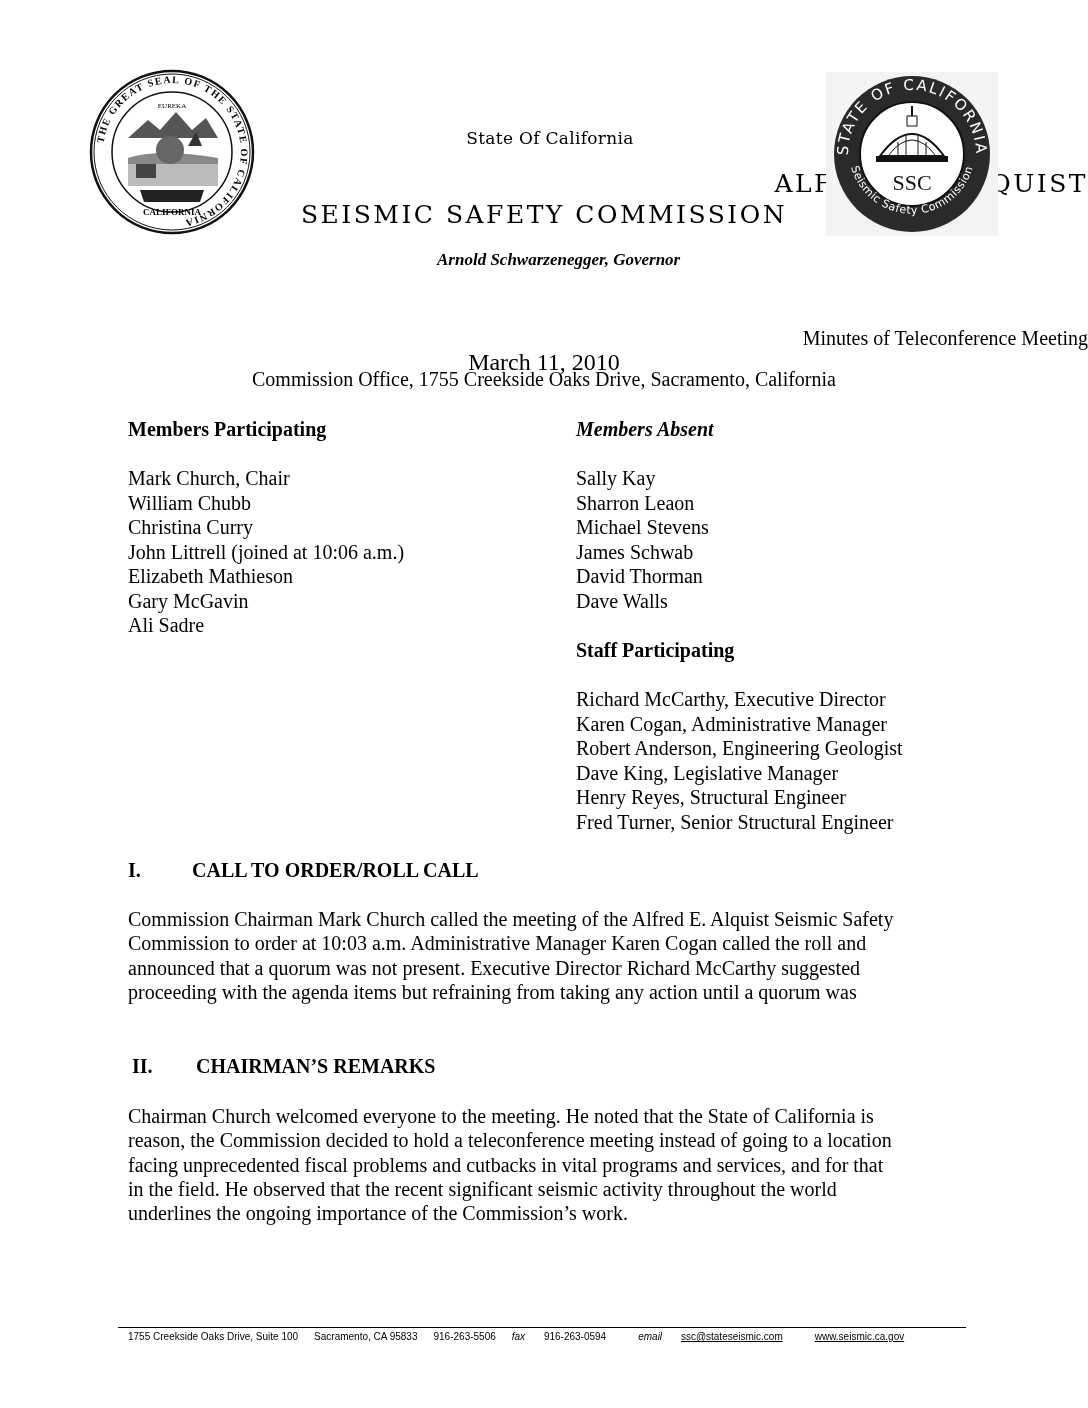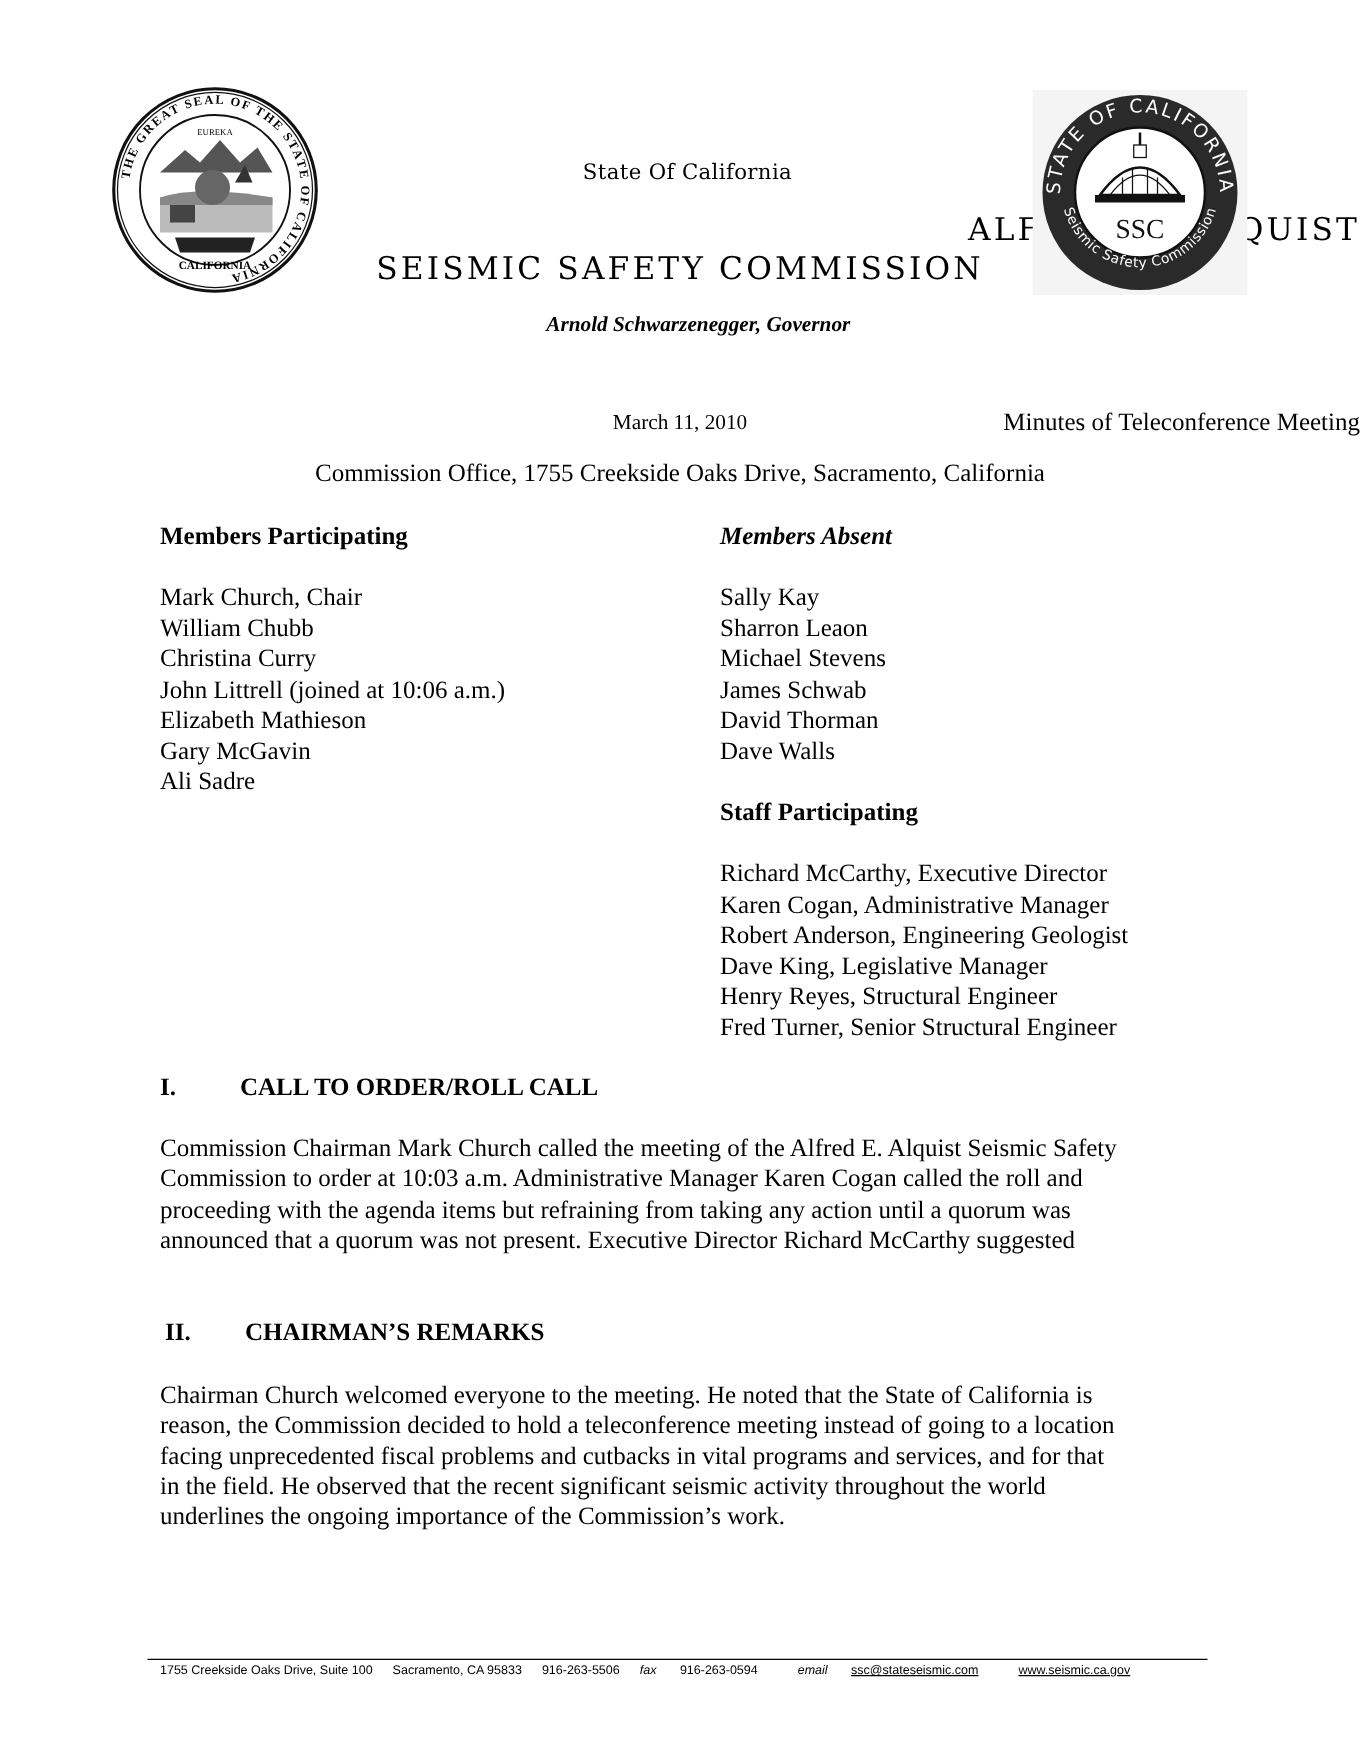--- a/index.html
+++ b/index.html
@@ -13,21 +13,21 @@
   .seal-right { left: 826px; top: 72px; width: 172px; height: 164px; }
 
   
   .state-line { left: 0; width: 1088px; top: 128px; text-align: center; font-size: 17px; letter-spacing: 0.3px; font-family: "DejaVu Serif", serif; padding-left: 12px; }
   .agency-1 { left: 0; width: 1088px; top: 169px; text-align: right; font-size: 25px; letter-spacing: 2.5px; font-family: "DejaVu Serif", serif; font-weight: normal; }
   .agency-2 { left: 0; width: 1088px; top: 200px; text-align: center; font-size: 25px; letter-spacing: 2.5px; font-family: "DejaVu Serif", serif; font-weight: normal; }
   .governor { left: 437px; top: 250px; font-size: 17px; font-style: italic; font-weight: bold; }
 
   
   .mt-title { left: 0; width: 1088px; top: 327px; text-align: right; font-size: 20px; }
-  .mt-date { left: 0; width: 1088px; top: 328px; text-align: center; font-size: 17px; }
+  .mt-date { left: 0; width: 1088px; top: 349px; text-align: center; font-size: 24px; }
   .mt-loc { left: 0; width: 1088px; top: 368px; text-align: center; font-size: 20px; }
 
   .col-head { font-size: 20px; font-weight: bold; }
   .name-list { font-size: 20px; line-height: 24.5px; }
   .name-list div { white-space: nowrap; }
 
   .sec-head { font-size: 20px; font-weight: bold; display: flex; }
   .sec-num { width: 64px; }
 
   .para { font-size: 20px; line-height: 24.3px; width: 840px; }
@@ -134,22 +134,22 @@
   <div>Fred Turner, Senior Structural Engineer</div>
 </div>
 
 <div class="abs sec-head" style="left:128px; top:859px;">
   <span class="sec-num">I.</span>
   <span>CALL TO ORDER/ROLL CALL</span>
 </div>
 <div class="abs para" style="left:128px; top:907px;">
   <div>Commission Chairman Mark Church called the meeting of the Alfred E. Alquist Seismic Safety</div>
   <div>Commission to order at 10:03 a.m.  Administrative Manager Karen Cogan called the roll and</div>
+  <div>announced that a quorum was not present.  Executive Director Richard McCarthy suggested</div>
   <div>proceeding with the agenda items but refraining from taking any action until a quorum was</div>
-  <div>announced that a quorum was not present.  Executive Director Richard McCarthy suggested</div>
 </div>
 
 <div class="abs sec-head" style="left:132px; top:1055px;">
   <span class="sec-num">II.</span>
   <span>CHAIRMAN’S REMARKS</span>
 </div>
 <div class="abs para" style="left:128px; top:1104px;">
   <div>Chairman Church welcomed everyone to the meeting.  He noted that the State of California is</div>
   <div>reason, the Commission decided to hold a teleconference meeting instead of going to a location</div>
   <div>facing unprecedented fiscal problems and cutbacks in vital programs and services, and for that</div>

